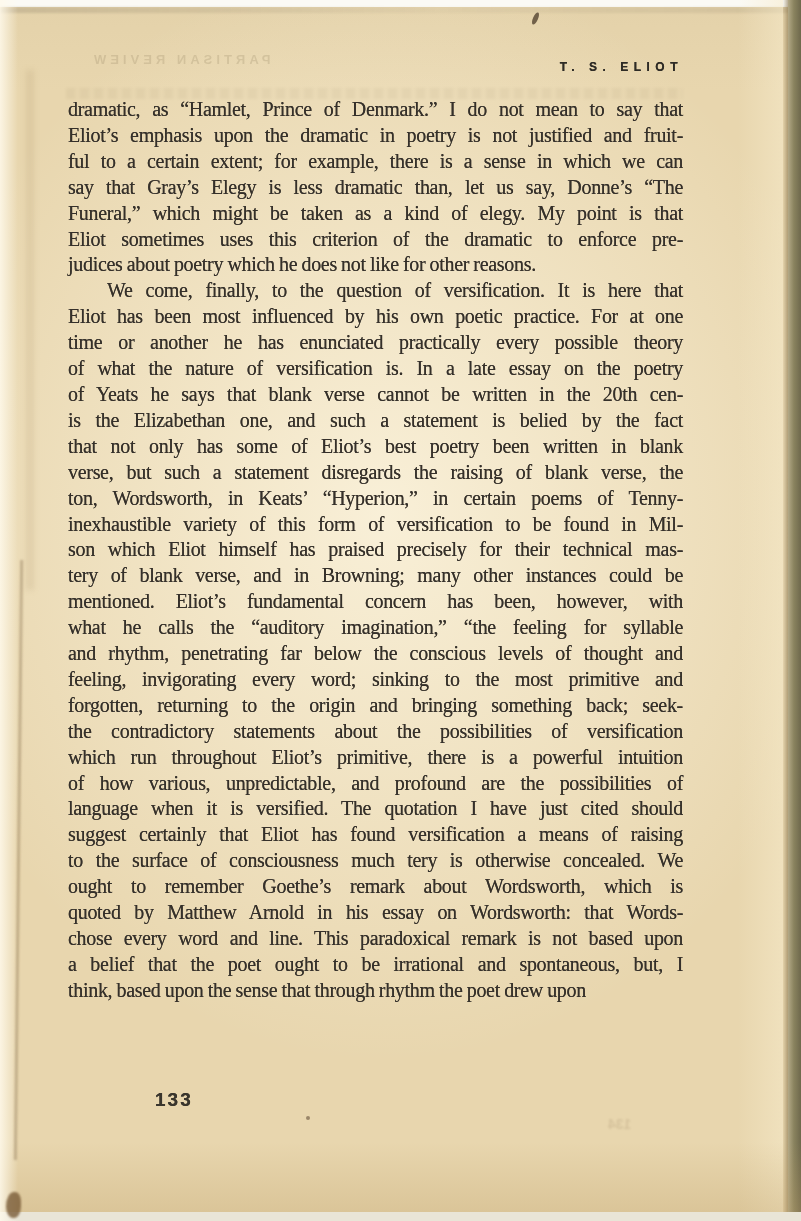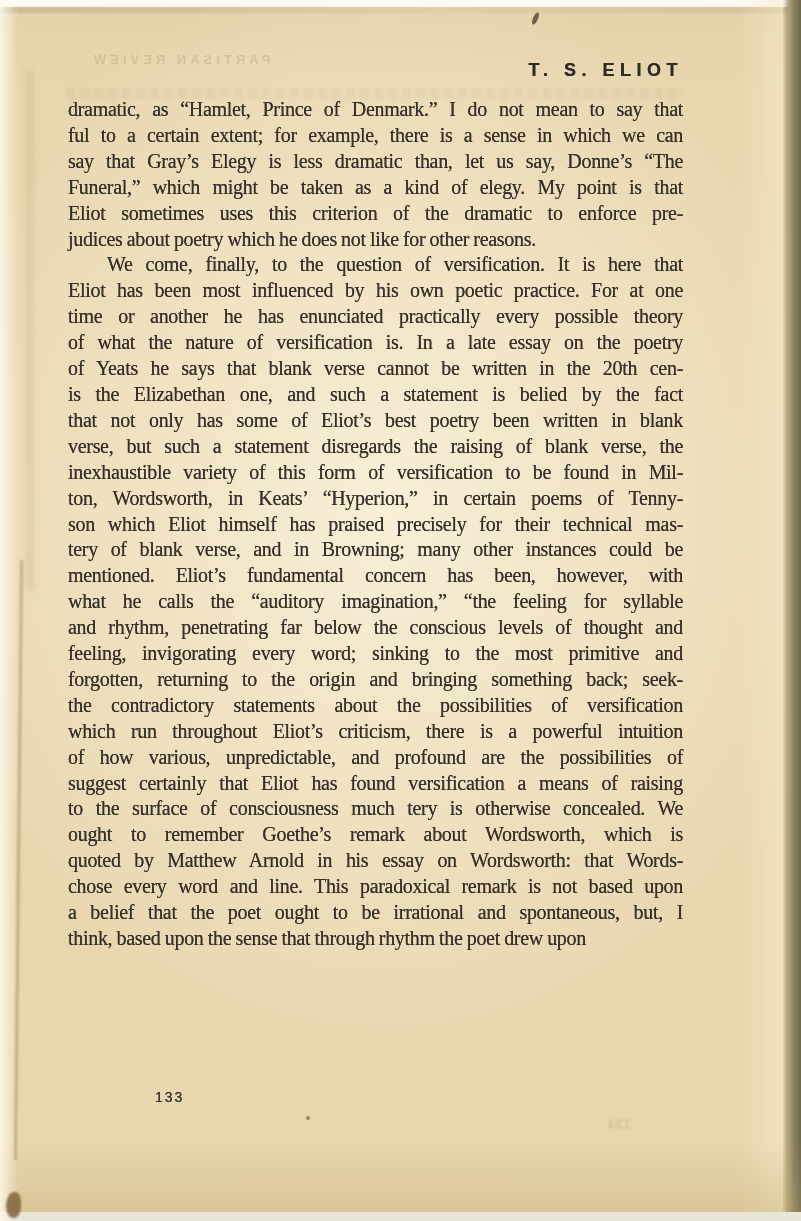--- a/index.html
+++ b/index.html
@@ -44,71 +44,73 @@
     letter-spacing:4px;color:#8a7a58;opacity:.22;transform:scaleX(-1);filter:blur(.7px);}
   .ghost-line{position:absolute;left:66px;top:88px;width:617px;height:11px;
     background:repeating-linear-gradient(to right, rgba(107,92,62,.45) 0 9px, rgba(107,92,62,.1) 9px 14px);
     opacity:.14;filter:blur(1.6px);}
   .ghost-page-number{position:absolute;left:608px;top:1116px;
     font-family:"Liberation Sans","DejaVu Sans",sans-serif;font-weight:bold;font-size:14px;
     color:#6b5335;opacity:.15;transform:scaleX(-1);filter:blur(1px);}
   
   .running-header{position:absolute;top:60px;right:118px;
     font-family:"Liberation Sans","DejaVu Sans",sans-serif;
-    font-weight:bold;font-size:18px;letter-spacing:5.5px;color:#2f2c26;
+    font-weight:bold;font-size:12px;letter-spacing:5.5px;color:#2f2c26;
     text-shadow:0 0 .4px #2f2c26;}
   .body-text{position:absolute;left:68px;top:97px;width:615px;
     font-size:20px;line-height:25.9px;color:var(--text_color,#35302a);
     letter-spacing:-.3px;word-spacing:-.5px;
     text-shadow:0 0 .35px rgba(53,48,42,.85);}
   .line{text-align:justify;text-align-last:justify;white-space:nowrap;}
   .line.last{text-align-last:left;}
   .line.indent{text-indent:39px;}
   .page-number{position:absolute;left:155px;top:1089px;
     font-family:"Liberation Sans","DejaVu Sans",sans-serif;
-    font-weight:normal;font-size:14px;letter-spacing:2px;color:#3a362d;
+    font-weight:bold;font-size:19px;letter-spacing:2px;color:#3a362d;
     text-shadow:0 0 .4px #3a362d;}
 </style>
 </head>
 <body>
 
 <div class="book">
 
   <div class="ghost-header">PARTISAN REVIEW</div>
   <div class="ghost-line"></div>
   <div class="ghost-page-number">134</div>
 
   <div class="running-header">T. S. ELIOT</div>
   <div class="body-text" id="body-text">
       <div class="line">dramatic, as “Hamlet, Prince of Denmark.” I do not mean to say that</div>
+      <div class="line">Eliot’s emphasis upon the dramatic in poetry is not justified and fruit-</div>
       <div class="line">ful to a certain extent; for example, there is a sense in which we can</div>
       <div class="line">say that Gray’s Elegy is less dramatic than, let us say, Donne’s “The</div>
       <div class="line">Funeral,” which might be taken as a kind of elegy. My point is that</div>
       <div class="line">Eliot sometimes uses this criterion of the dramatic to enforce pre-</div>
       <div class="line last">judices about poetry which he does not like for other reasons.</div>
       <div class="line indent">We come, finally, to the question of versification. It is here that</div>
       <div class="line">Eliot has been most influenced by his own poetic practice. For at one</div>
       <div class="line">time or another he has enunciated practically every possible theory</div>
       <div class="line">of what the nature of versification is. In a late essay on the poetry</div>
       <div class="line">of Yeats he says that blank verse cannot be written in the 20th cen-</div>
       <div class="line">is the Elizabethan one, and such a statement is belied by the fact</div>
       <div class="line">that not only has some of Eliot’s best poetry been written in blank</div>
       <div class="line">verse, but such a statement disregards the raising of blank verse, the</div>
+      <div class="line">ton, Wordsworth, in Keats’ “Hyperion,” in certain poems of Tenny-</div>
       <div class="line">inexhaustible variety of this form of versification to be found in Mil-</div>
-      <div class="line">ton, Wordsworth, in Keats’ “Hyperion,” in certain poems of Tenny-</div>
       <div class="line">son which Eliot himself has praised precisely for their technical mas-</div>
       <div class="line">tery of blank verse, and in Browning; many other instances could be</div>
       <div class="line">mentioned. Eliot’s fundamental concern has been, however, with</div>
       <div class="line">what he calls the “auditory imagination,” “the feeling for syllable</div>
       <div class="line">and rhythm, penetrating far below the conscious levels of thought and</div>
       <div class="line">feeling, invigorating every word; sinking to the most primitive and</div>
       <div class="line">forgotten, returning to the origin and bringing something back; seek-</div>
       <div class="line">the contradictory statements about the possibilities of versification</div>
-      <div class="line">which run throughout Eliot’s criticism, there is a powerful intuition</div>
+      <div class="line">which run throughout Eliot’s primitive, there is a powerful intuition</div>
       <div class="line">of how various, unpredictable, and profound are the possibilities of</div>
+      <div class="line">language when it is versified. The quotation I have just cited should</div>
       <div class="line">suggest certainly that Eliot has found versification a means of raising</div>
       <div class="line">to the surface of consciousness much tery is otherwise concealed. We</div>
       <div class="line">ought to remember Goethe’s remark about Wordsworth, which is</div>
       <div class="line">quoted by Matthew Arnold in his essay on Wordsworth: that Words-</div>
       <div class="line">chose every word and line. This paradoxical remark is not based upon</div>
       <div class="line">a belief that the poet ought to be irrational and spontaneous, but, I</div>
       <div class="line last">think, based upon the sense that through rhythm the poet drew upon</div>
     </div>
   <div class="page-number">133</div>
 

